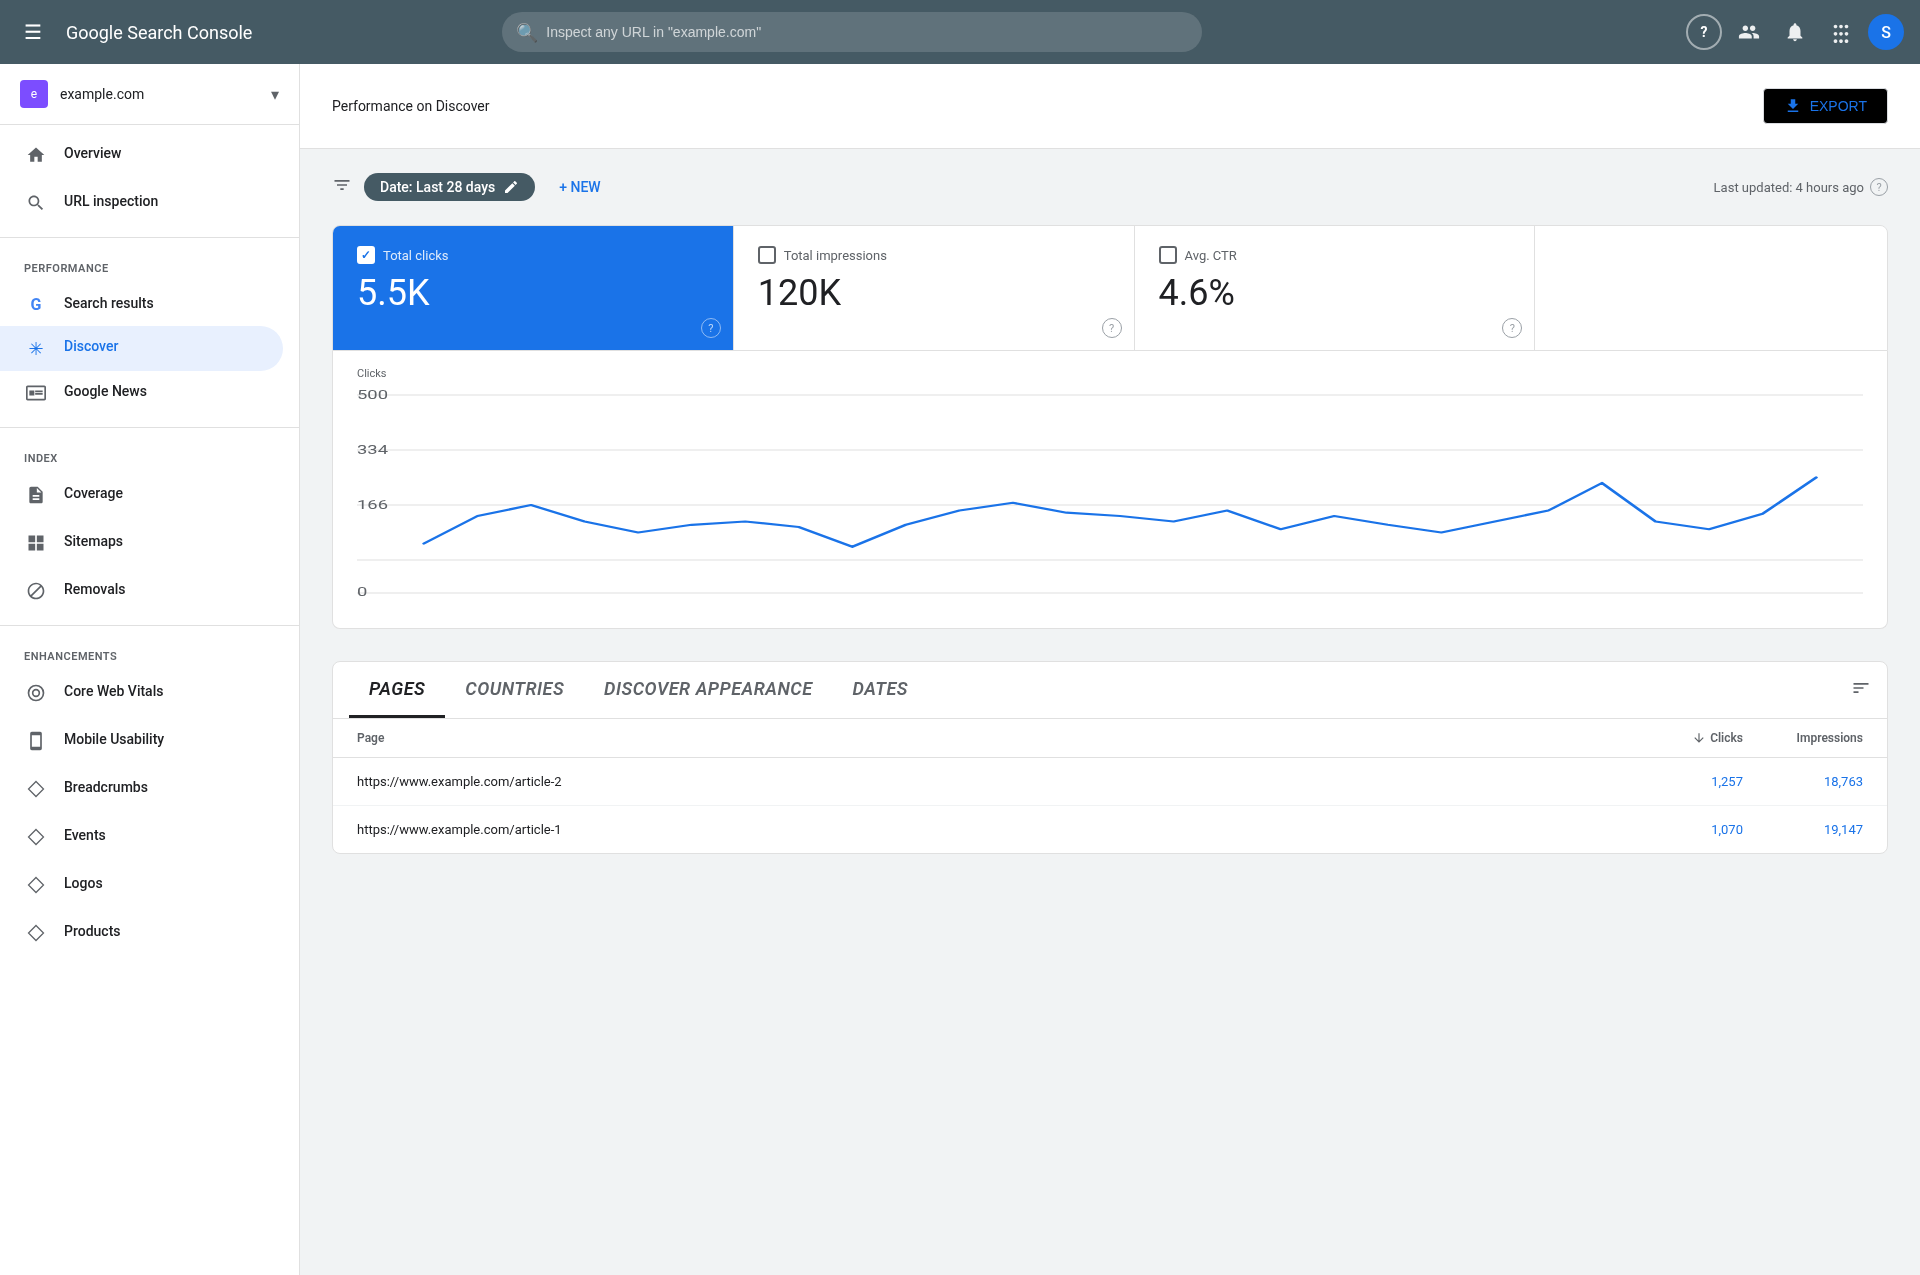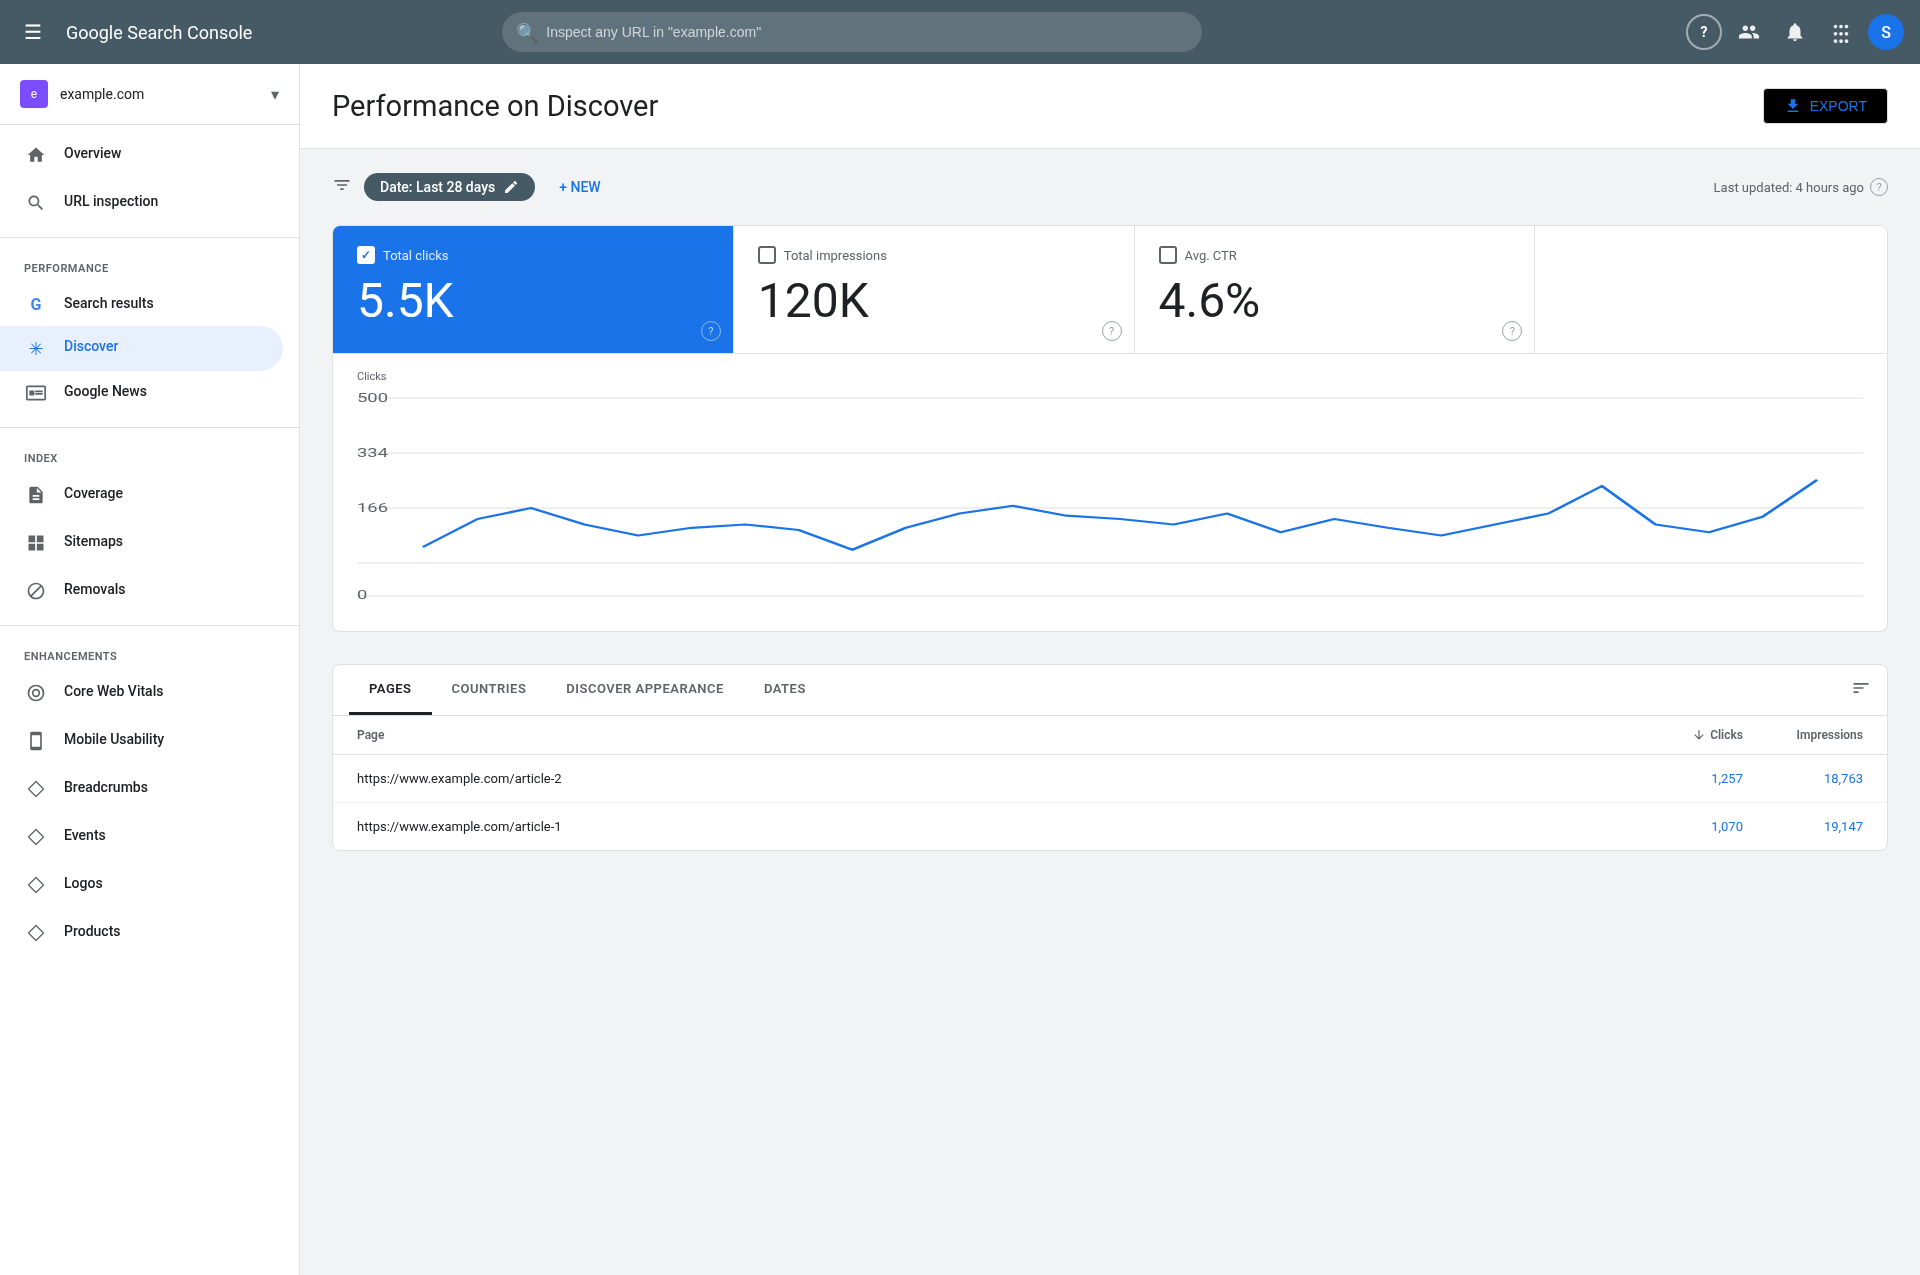--- a/index.html
+++ b/index.html
@@ -73,21 +73,21 @@
     }
     .sidebar-divider { border: none; border-top: 1px solid #e0e0e0; margin: 8px 0; }
 
     
     .main { margin-left: 300px; flex: 1; padding: 0; }
 
     .page-header {
       display: flex; align-items: center; justify-content: space-between;
       padding: 24px 32px; background: #fff; border-bottom: 1px solid #e0e0e0;
     }
-    .page-title { font-size: 29px; font-weight: 400; color: #202124; }
+    .page-title { font-size: 14px; font-weight: 400; color: #202124; }
     .export-btn {
       display: flex; align-items: center; gap: 8px; padding: 8px 20px;
       border: 1px solid #dadce0; border-radius: 4px; background: #000000;
       color: #1a73e8; font-size: 14px; font-weight: 500; cursor: pointer;
     }
 
     .content-area { padding: 24px 32px; }
 
     
     .filter-bar {
@@ -119,43 +119,44 @@
     .metric-checkbox {
       width: 18px; height: 18px; border: 2px solid #5f6368; border-radius: 3px;
       display: flex; align-items: center; justify-content: center;
     }
     .metric-card.active .metric-checkbox {
       background: #fff; border-color: #fff;
     }
     .metric-checkbox-check { color: #1a73e8; font-size: 12px; font-weight: 700; }
     .metric-label { font-size: 13px; color: #5f6368; }
     .metric-card.active .metric-label { color: rgba(255,255,255,0.85); }
-    .metric-value { font-size: 48px; font-weight: 400; color: #202124; margin-bottom: 8px; }
+    .metric-value { font-size: 36px; font-weight: 400; color: #202124; margin-bottom: 20px; }
     .metric-card.active .metric-value { color: #fff; }
     .metric-help { position: absolute; bottom: 12px; right: 12px; color: rgba(255,255,255,0.7); font-size: 16px; }
     .metric-empty { flex: 1; background: #fff; }
 
     
     .chart-container {
       background: #fff; border: 1px solid #e0e0e0; border-top: none;
       border-radius: 0 0 8px 8px; padding: 16px 24px 24px; margin-bottom: 32px;
     }
     .chart-y-label { font-size: 11px; color: #5f6368; margin-bottom: 4px; }
     .chart-area { position: relative; height: 220px; }
     .chart-svg { width: 100%; height: 100%; }
 
     
     .table-section { background: #fff; border: 1px solid #e0e0e0; border-radius: 8px; }
     .tabs-row {
       display: flex; align-items: center; border-bottom: 1px solid #e0e0e0; padding: 0 16px;
     }
     .tab-item {
-      padding: 16px 20px; font-size: 13px; font-weight: 600; color: #5f6368;
+      padding: 16px 20px; font-size: 18px; font-weight: 600; color: #5f6368;
       cursor: pointer; border-bottom: 3px solid transparent; letter-spacing: 0.5px;
       text-transform: uppercase;
+      font-style: italic;
     }
     .tab-item.active { color: #202124; border-bottom-color: #202124; }
     .tabs-filter-icon { margin-left: auto; color: #5f6368; font-size: 20px; cursor: pointer; }
 
     .table-header {
       display: flex; padding: 12px 24px; border-bottom: 1px solid #e0e0e0;
       font-size: 12px; font-weight: 600; color: #5f6368;
     }
     .col-page { flex: 1; }
     .col-clicks { width: 120px; text-align: right; display: flex; align-items: center; justify-content: flex-end; gap: 4px; }

